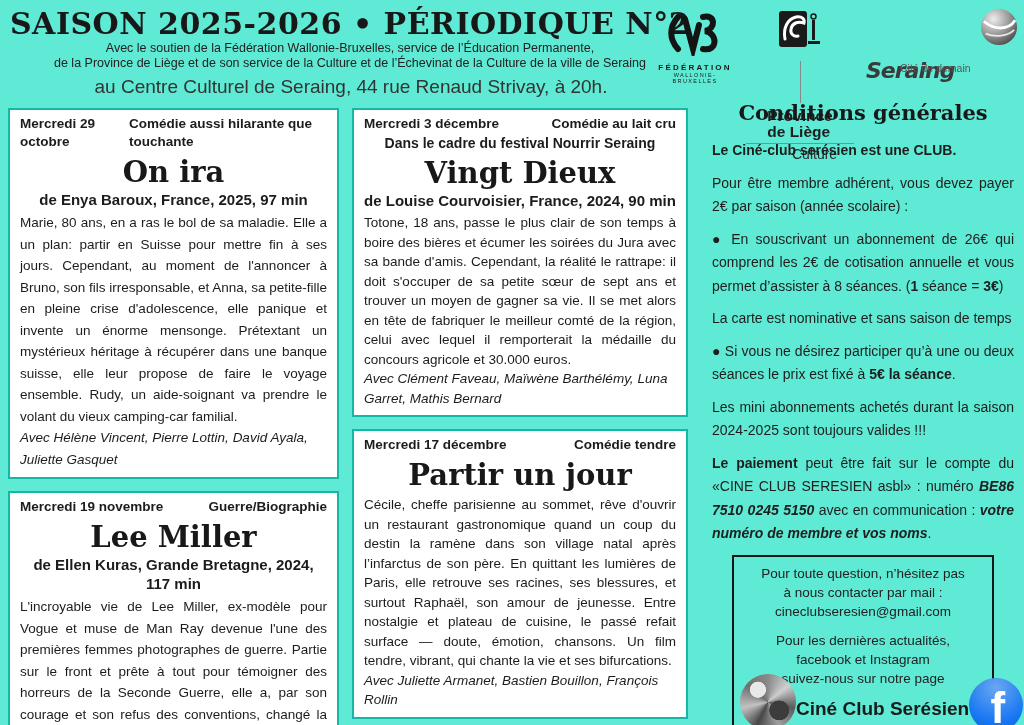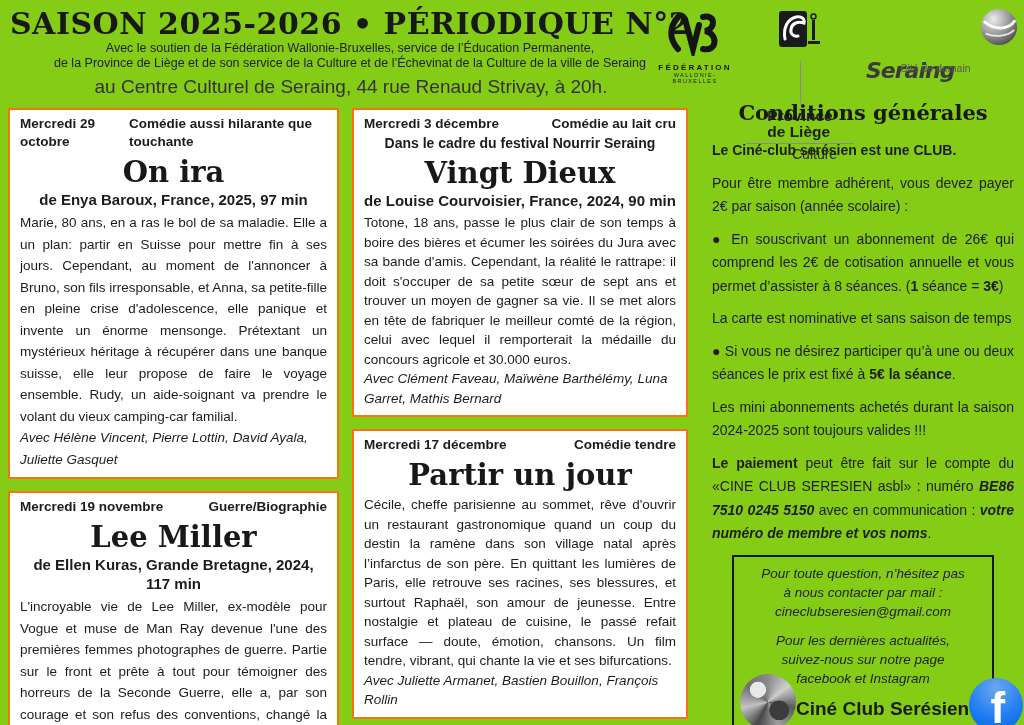--- a/index.html
+++ b/index.html
@@ -1,16 +1,16 @@
 <!DOCTYPE html>
 <html lang="fr"><head>
 <meta charset="utf-8">
 <style>
   html,body{margin:0;padding:0;background:#fff;}
-  .page{position:relative;width:1024px;height:725px;background:#84cc16;overflow:hidden;
+  .page{position:relative;width:1024px;height:725px;background:#5eead4;overflow:hidden;
         font-family:"Liberation Sans",sans-serif;color:#1c1c1c;}
 
   
   .header-left{position:absolute;left:0;top:6px;width:700px;text-align:center;}
   .main-title{margin:0;font-family:"DejaVu Serif",serif;font-weight:700;font-size:30px;
               letter-spacing:.5px;color:#181818;white-space:nowrap;}
   .support{font-size:12.5px;line-height:14.5px;color:#222;}
   .venue{position:absolute;left:1px;top:76px;width:700px;text-align:center;
          font-size:19px;color:#333;}
 
@@ -30,21 +30,21 @@
                 font-style:italic;font-weight:bold;font-size:22px;letter-spacing:-1px;color:#3a3a3a;margin-top:28px;}
   .seraing-globe{position:absolute;right:0;top:0;}
   .seraing-tag{position:absolute;left:34px;top:54px;font-size:10.5px;color:#555;}
 
   
   .col-left{position:absolute;left:8px;top:108px;width:331px;}
   .col-mid{position:absolute;left:352px;top:108px;width:336px;}
   .col-right{position:absolute;left:712px;top:100px;width:302px;}
 
   
-  .film-box{border:2px solid #f97316;background:#fff;padding:5px 10px 7px;margin-bottom:12px;
+  .film-box{border:2px solid #14b8a6;background:#fff;padding:5px 10px 7px;margin-bottom:12px;
             box-sizing:border-box;}
   .film-head{display:flex;justify-content:space-between;gap:8px;font-weight:bold;
              font-size:13.5px;line-height:18px;}
   .film-festival{text-align:center;font-weight:bold;font-size:14px;line-height:18px;margin-top:1px;}
   .film-title{margin:4px 0 1px;text-align:center;font-family:"DejaVu Serif",serif;
               font-weight:700;font-size:29px;line-height:34px;color:#181818;}
   .film-credits{text-align:center;font-weight:bold;font-size:15px;line-height:19px;margin-bottom:3px;}
   .film-synopsis{margin:3px 0 0;text-align:justify;font-size:13.5px;}
   .film-cast{margin:0;font-style:italic;font-size:13.5px;}
   .col-left .film-synopsis,.col-left .film-cast{line-height:21.5px;}
@@ -54,21 +54,21 @@
   .cond-title{margin:0 0 14px;text-align:center;font-family:"DejaVu Serif",serif;
               font-weight:700;font-size:21px;color:#181818;}
   .cond-p{margin:0 0 9px;font-size:14px;line-height:23.5px;text-align:justify;color:#1e1e1e;}
   .s-n{font-weight:normal;font-style:normal;}
   .s-b{font-weight:bold;}
   .s-bi{font-weight:bold;font-style:italic;}
 
   
   .contact-box{width:262px;margin:4px auto 0;border:2px solid #161616;box-sizing:border-box;
                padding:7px 6px 5px;text-align:center;}
-  .contact-line{font-style:italic;font-size:13.5px;line-height:19px;color:#222;}
+  .contact-line{font-size:13.5px;line-height:19px;color:#222;}
   .contact-gap{height:10px;}
   .contact-bottom{display:flex;align-items:center;justify-content:space-between;margin-top:-2px;}
   .club-logo{width:56px;height:56px;border-radius:50%;flex:0 0 auto;margin-top:-14px;
      background:
        radial-gradient(circle at 32% 28%, #e8e8e8 0 14%, rgba(0,0,0,0) 15%),
        radial-gradient(circle at 70% 65%, #3c3c3c 0 18%, rgba(0,0,0,0) 19%),
        conic-gradient(#8a8a8a,#cfcfcf,#5a5a5a,#9e9e9e,#474747,#c2c2c2,#6f6f6f,#8a8a8a);}
   .club-name{font-weight:bold;font-size:19px;color:#1b1b1b;white-space:nowrap;}
   .fb-icon{width:54px;height:54px;border-radius:50%;flex:0 0 auto;margin-top:-8px;
            background:radial-gradient(circle at 50% 18%, #6aa7f0 0%, #1877f2 65%, #0f62d0 100%);
@@ -209,22 +209,22 @@
         <p class="cond-p"><span class="s-n">Les mini abonnements achetés durant la saison 2024-2025 sont toujours valides !!!</span></p>
         <p class="cond-p"><span class="s-b">Le paiement</span><span class="s-n"> peut être fait sur le compte du «CINE CLUB SERESIEN asbl» : numéro </span><span class="s-bi">BE86 7510 0245 5150</span><span class="s-n"> avec en communication : </span><span class="s-bi">votre numéro de membre et vos noms</span><span class="s-n">.</span></p>
       </div>
 
     <div class="contact-box">
       <div class="contact-line">Pour toute question, n’hésitez pas</div>
       <div class="contact-line">à nous contacter par mail :</div>
       <div class="contact-line">cineclubseresien@gmail.com</div>
       <div class="contact-gap"></div>
       <div class="contact-line">Pour les dernières actualités,</div>
+      <div class="contact-line">facebook et Instagram</div>
       <div class="contact-line">suivez-nous sur notre page</div>
-      <div class="contact-line">facebook et Instagram</div>
       <div class="contact-bottom">
         <div class="club-logo"></div>
         <div class="club-name">Ciné Club Serésien</div>
         <div class="fb-icon">
           <span>f</span>
         </div>
       </div>
     </div>
   </aside>
 

